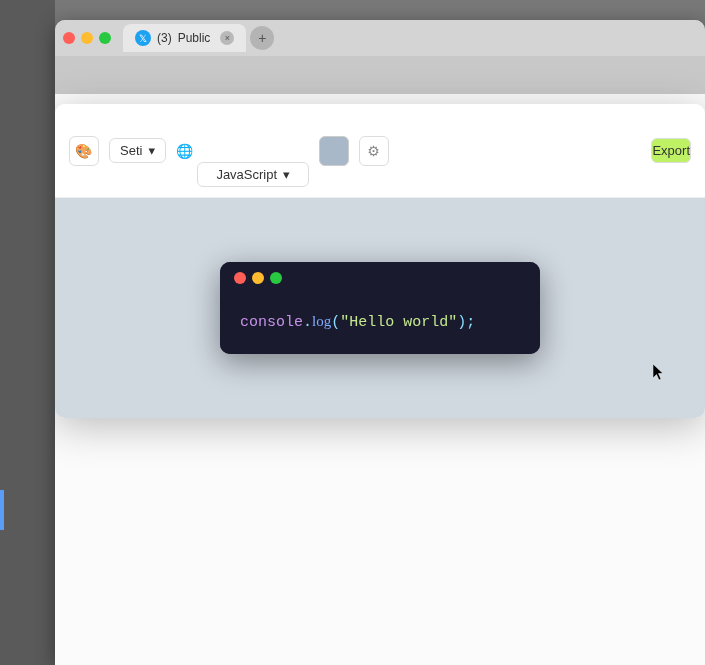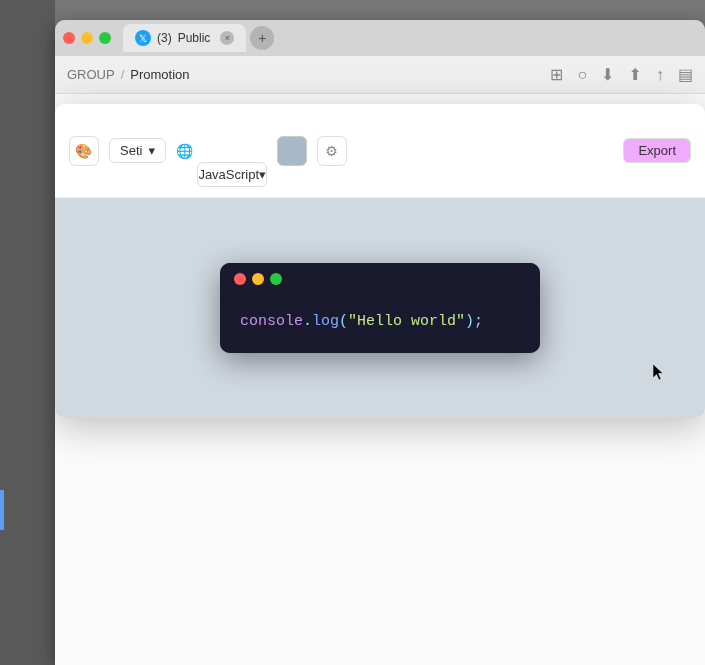--- a/index.html
+++ b/index.html
@@ -229,21 +229,22 @@
     .globe-icon {
       color: #888;
       font-size: 14px;
     }
 
     .lang-dropdown {
       display: flex;
       align-items: center;
       border: 1px solid #ddd;
       border-radius: 6px;
-      padding: 4px 0;
+      padding: 4px 18px;
+      gap: 6px;
       background: white;
       cursor: pointer;
       font-size: 13px;
       color: #333;
       margin-top: 48px;
     }
 
     .color-swatch {
       width: 30px;
       height: 30px;
@@ -261,22 +262,22 @@
       align-items: center;
       justify-content: center;
       color: #888;
       font-size: 14px;
       cursor: pointer;
     }
 
     .export-btn {
       border: 1px solid #ddd;
       border-radius: 6px;
-      padding: 4px 14px;
-      background: #f0abfc;
+      padding: 4px 0;
+      background: #bef264;
       font-size: 13px;
       color: #333;
       cursor: pointer;
       margin-left: auto;
     }
 
     
     .code-preview-area {
       background: #d0d8e0;
       padding: 30px;
@@ -314,21 +315,21 @@
     .code-content {
       background: #1a1a2e;
       padding: 16px 20px 20px;
       font-family: 'Courier New', monospace;
       font-size: 15px;
       line-height: 1.5;
     }
 
     .code-line .console { color: #c792ea; margin-top: 40px; }
     .code-line .dot { color: #89ddff; }
-    .code-line .method { color: #82aaff; }
+    .code-line .method { color: #82aaff; font-family: Liberation Serif, serif; }
     .code-line .paren { color: #89ddff; }
     .code-line .string { color: #c3e88d; }
 
     
     .file-list {
       position: absolute;
       top: 0;
       left: 0;
       right: 0;
       padding: 10px 16px;
@@ -435,35 +436,20 @@
     <div class="tab">
       <div class="tab-twitter-icon">𝕏</div>
       <span>(3)</span>
       <span>Public</span>
       <div class="tab-close">×</div>
     </div>
 
     <div class="new-tab-btn">+</div>
   </div>
 
-  <div class="browser-toolbar">
-    <div class="breadcrumb">
-      <span class="breadcrumb-group">GROUP</span>
-      <span class="breadcrumb-sep">/</span>
-      <span class="breadcrumb-current">Promotion</span>
-    </div>
-    <div class="toolbar-icons">
-      <span class="toolbar-icon">⊞</span>
-      <span class="toolbar-icon">○</span>
-      <span class="toolbar-icon">⬇</span>
-      <span class="toolbar-icon">⬆</span>
-      <span class="toolbar-icon">↑</span>
-      <span class="toolbar-icon">▤</span>
-    </div>
-  </div>
 
   <div class="content-area">
 
     <div class="file-list">
       <div class="file-item">
         <div class="file-name">example-date.txt</div>
         <div class="file-desc">No description.</div>
         <div class="file-meta">
           <span class="tag-public">Public</span>
           <span class="file-time">1 months ago</span>

